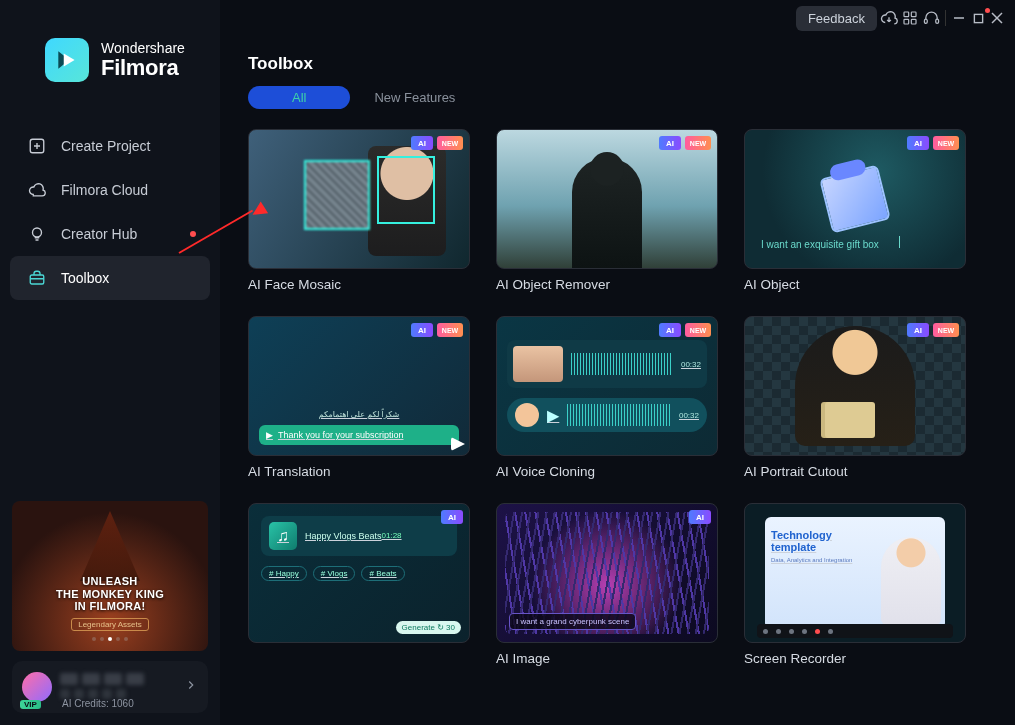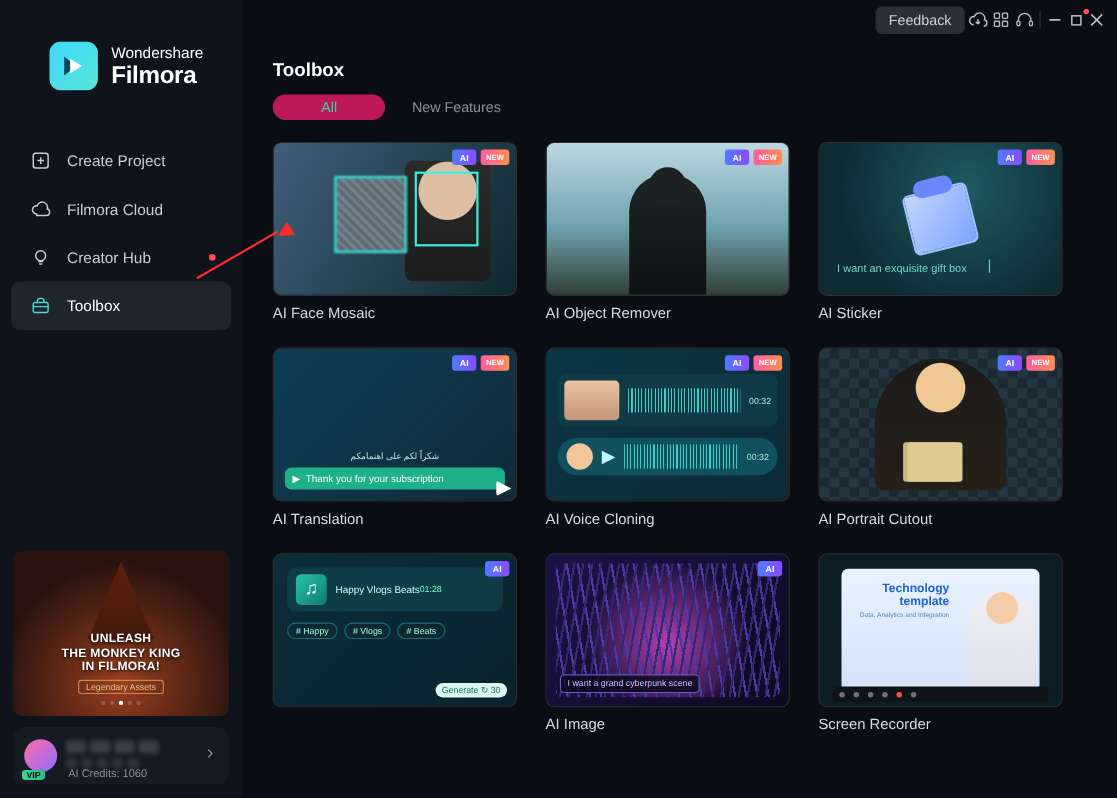--- a/index.html
+++ b/index.html
@@ -130,36 +130,37 @@
   .chevron{ color:#8d94a1; cursor:pointer; }
 
   .main {
     position:absolute;
     left:220px; top:36px; right:0; bottom:0;
     padding: 18px 28px 10px 28px;
     overflow:hidden;
   }
   .page-title { font-size:17px; font-weight:600; color:#fff; }
   .tabs { margin-top:12px; display:flex; align-items:center; gap:24px; }
-  .pill { background:#be185d; color:#3dd2a9; padding:4px 44px; border-radius:14px; font-size:13px; cursor:pointer; }
+  .pill { background:#1d4ed8; color:#3dd2a9; padding:4px 44px; border-radius:14px; font-size:13px; cursor:pointer; }
   .tab { color:#8a919c; font-size:13px; cursor:pointer; }
 
   .grid {
     margin-top:20px;
     display:grid;
     grid-template-columns: repeat(3, 222px);
     gap: 24px 26px;
   }
   .card { display:flex; flex-direction:column; cursor:pointer; }
   .thumb {
     width:222px; height:140px;
     border:1px solid #2a2e37;
     border-radius:8px;
     position:relative;
     overflow:hidden;
+    text-decoration:underline;
   }
   .card-title { margin-top:8px; font-size:13.5px; color:#d6dbe3; }
   .badges { position:absolute; top:6px; right:6px; display:flex; gap:4px; z-index:3;}
   .badge-ai { width:22px; height:14px; border-radius:3px; background:linear-gradient(90deg,#4f7bff,#8a4bff); display:flex; align-items:center; justify-content:center; font-size:8px; font-weight:700; color:#fff;}
   .badge-new{ width:26px; height:14px; border-radius:3px; background:linear-gradient(90deg,#ff5ca0,#ff8f4f); display:flex; align-items:center; justify-content:center; font-size:7px; font-weight:700; color:#fff;}
 
   
   .t1 { background: linear-gradient(120deg,#3f607a,#10272e); }
   .face{ position:absolute; border:2px solid #35f0df; }
   .f1{ left:55px; top:30px; width:66px; height:70px; background:repeating-linear-gradient(45deg,#77858f 0 3px,#5a676f 3px 6px); filter:blur(1px);}
@@ -206,21 +207,21 @@
 
   .t8 { background: linear-gradient(135deg,#1d1247,#0c0a20); display:flex; align-items:center; justify-content:center; position:relative;}
   .t8 .city{ position:absolute; inset:8px; background:
      repeating-linear-gradient(100deg,#3a2e7a 0 2px,transparent 2px 8px),
      repeating-linear-gradient(80deg,#5a3fba 0 2px,transparent 2px 10px),
      radial-gradient(circle at 50% 60%,#d248c8,transparent 60%); opacity:.85; border-radius:6px;}
   .t8 .cap{ position:absolute; left:12px; bottom:12px; background:#0b0818cc; border:1px solid #6754c7; font-size:8px; color:#c9c2ff; padding:3px 6px; border-radius:4px;}
 
   .t9 { background:#0b1d25; display:flex; align-items:center; justify-content:center;}
   .screen{ width:180px; height:112px; background:linear-gradient(#eaf3ff,#d2e4fb); border-radius:6px; position:relative; display:flex;}
-  .screen .left{ flex:1; padding:12px 6px;text-align:right;}
+  .screen .left{ flex:1; padding:12px 6px;}
   .screen .tt{ font-size:11px; font-weight:700; color:#2063cf; line-height:1.1;}
   .screen .ss{ font-size:6px; color:#5b7bbf; margin-top:4px;}
   .screen .right{ width:76px; position:relative;}
   .screen .person{ position:absolute; right:4px; bottom:4px; width:60px; height:88px; background:radial-gradient(circle at 50% 18%,#f3cda9 14px,transparent 15px),linear-gradient(#efeff4,#e1e1eb); border-radius:30px 30px 6px 6px;}
   .recbar{ position:absolute; left:12px; right:12px; bottom:4px; height:14px; background:#101318; border-radius:4px; display:flex; align-items:center; gap:8px; padding:0 6px;}
   .recbar span{ width:5px; height:5px; background:#6d7480; border-radius:50%;}
   .recbar .rec{ background:#ff4d4f;}
 
   
   .arrow-line{ position:absolute; left:179px; top:252px; width:85px; height:2px; background:#ff2a2a; transform-origin:left center; transform:rotate(-30deg); z-index:20;}
@@ -409,21 +410,21 @@
             <span class="badge-ai">AI</span>
             <span class="badge-new">NEW</span>
           </div>
         <div class="gift">
             <div class="box"></div>
             <div class="ribbon"></div>
           </div>
         <div class="caption">I want an exquisite gift box</div>
         <div class="cursor"></div>
       </div>
-      <div class="card-title">AI Sticker</div>
+      <div class="card-title">AI Object</div>
     </div>
 
     <div class="card">
       <div class="thumb t4">
         <div class="badges">
             <span class="badge-ai">AI</span>
             <span class="badge-new">NEW</span>
           </div>
         <div class="arabic">شكراً لكم على اهتمامكم</div>
         <div class="subbar">

